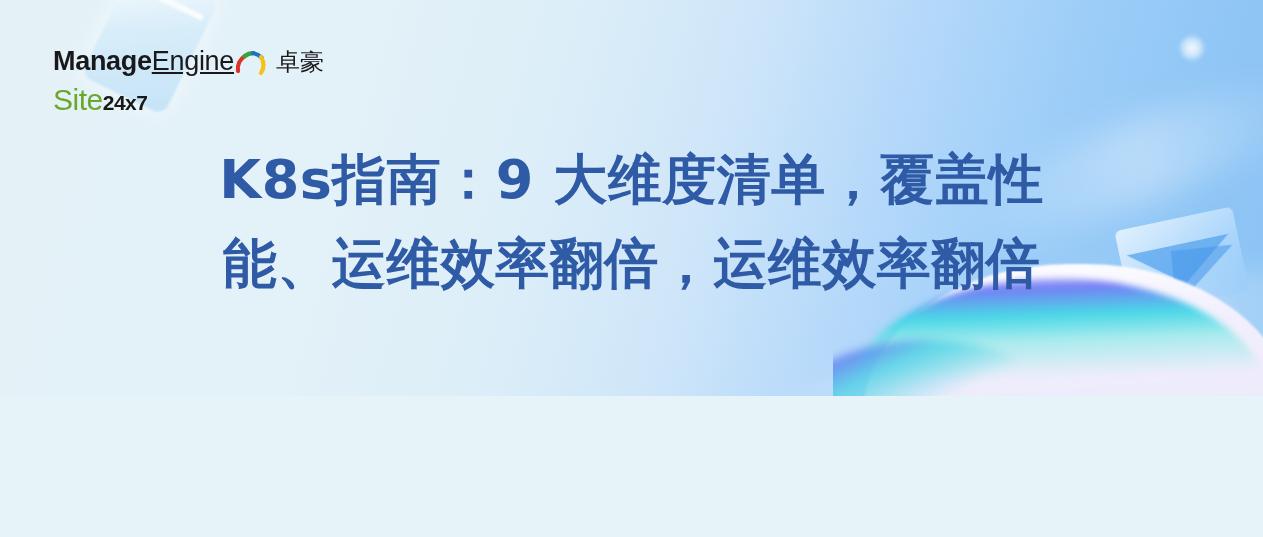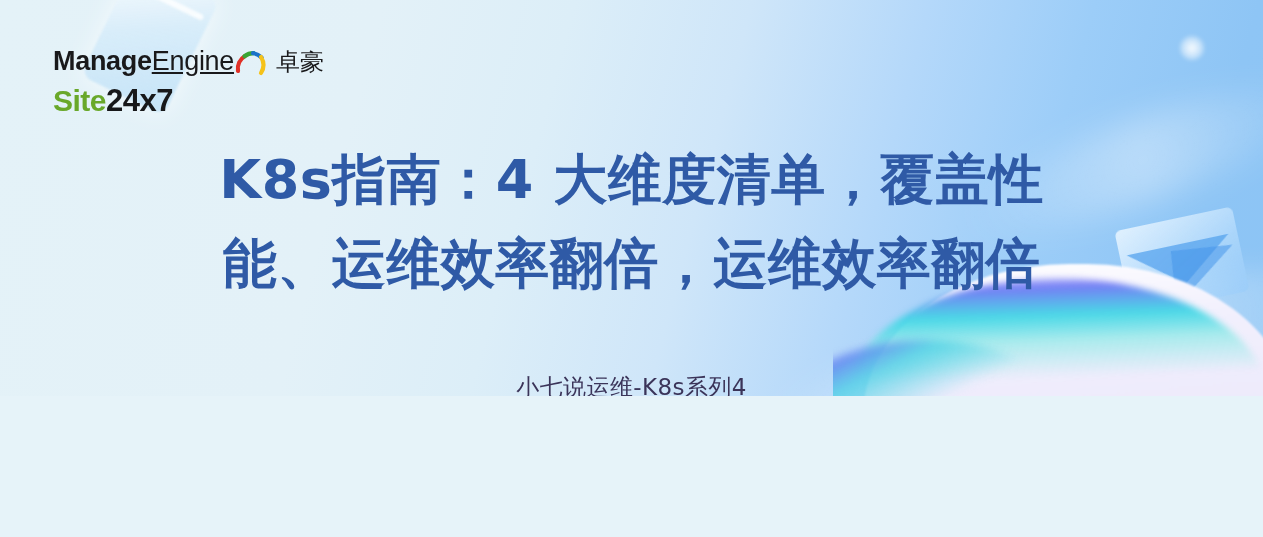--- a/index.html
+++ b/index.html
@@ -228,26 +228,26 @@
     margin-left: 7px;
     font-family: "DejaVu Sans", "Liberation Sans", sans-serif;
   }
   .logo-row2 {
     line-height: 1;
     margin-top: 7px;
     white-space: nowrap;
   }
   .s24-site {
     font-size: 30px;
-    font-weight: bold;
+    font-weight: normal;
     color: #69a82a;
     letter-spacing: -.5px;
   }
   .s24-num {
-    font-size: 31px;
+    font-size: 21px;
     font-weight: bold;
     color: #17181a;
     letter-spacing: -.5px;
   }
 
   
   .title {
     position: absolute;
     left: 0;
     right: 0;
@@ -316,19 +316,18 @@
         </svg>
       </span>
       <span class="me-zhuohao">卓豪</span>
     </div>
     <div class="logo-row2">
       <span class="s24-site">Site</span><span class="s24-num">24x7</span>
     </div>
   </div>
 
   <div class="title">
-    <span class="title-line">K8s指南：4 大维度清单，覆盖性</span>
+    <span class="title-line">K8s指南：9 大维度清单，覆盖性</span>
     <span class="title-line">能、运维效率翻倍，运维效率翻倍</span>
   </div>
 
-  <div class="subtitle">小七说运维-K8s系列4</div>
 
 </div>
 
 </body></html>

